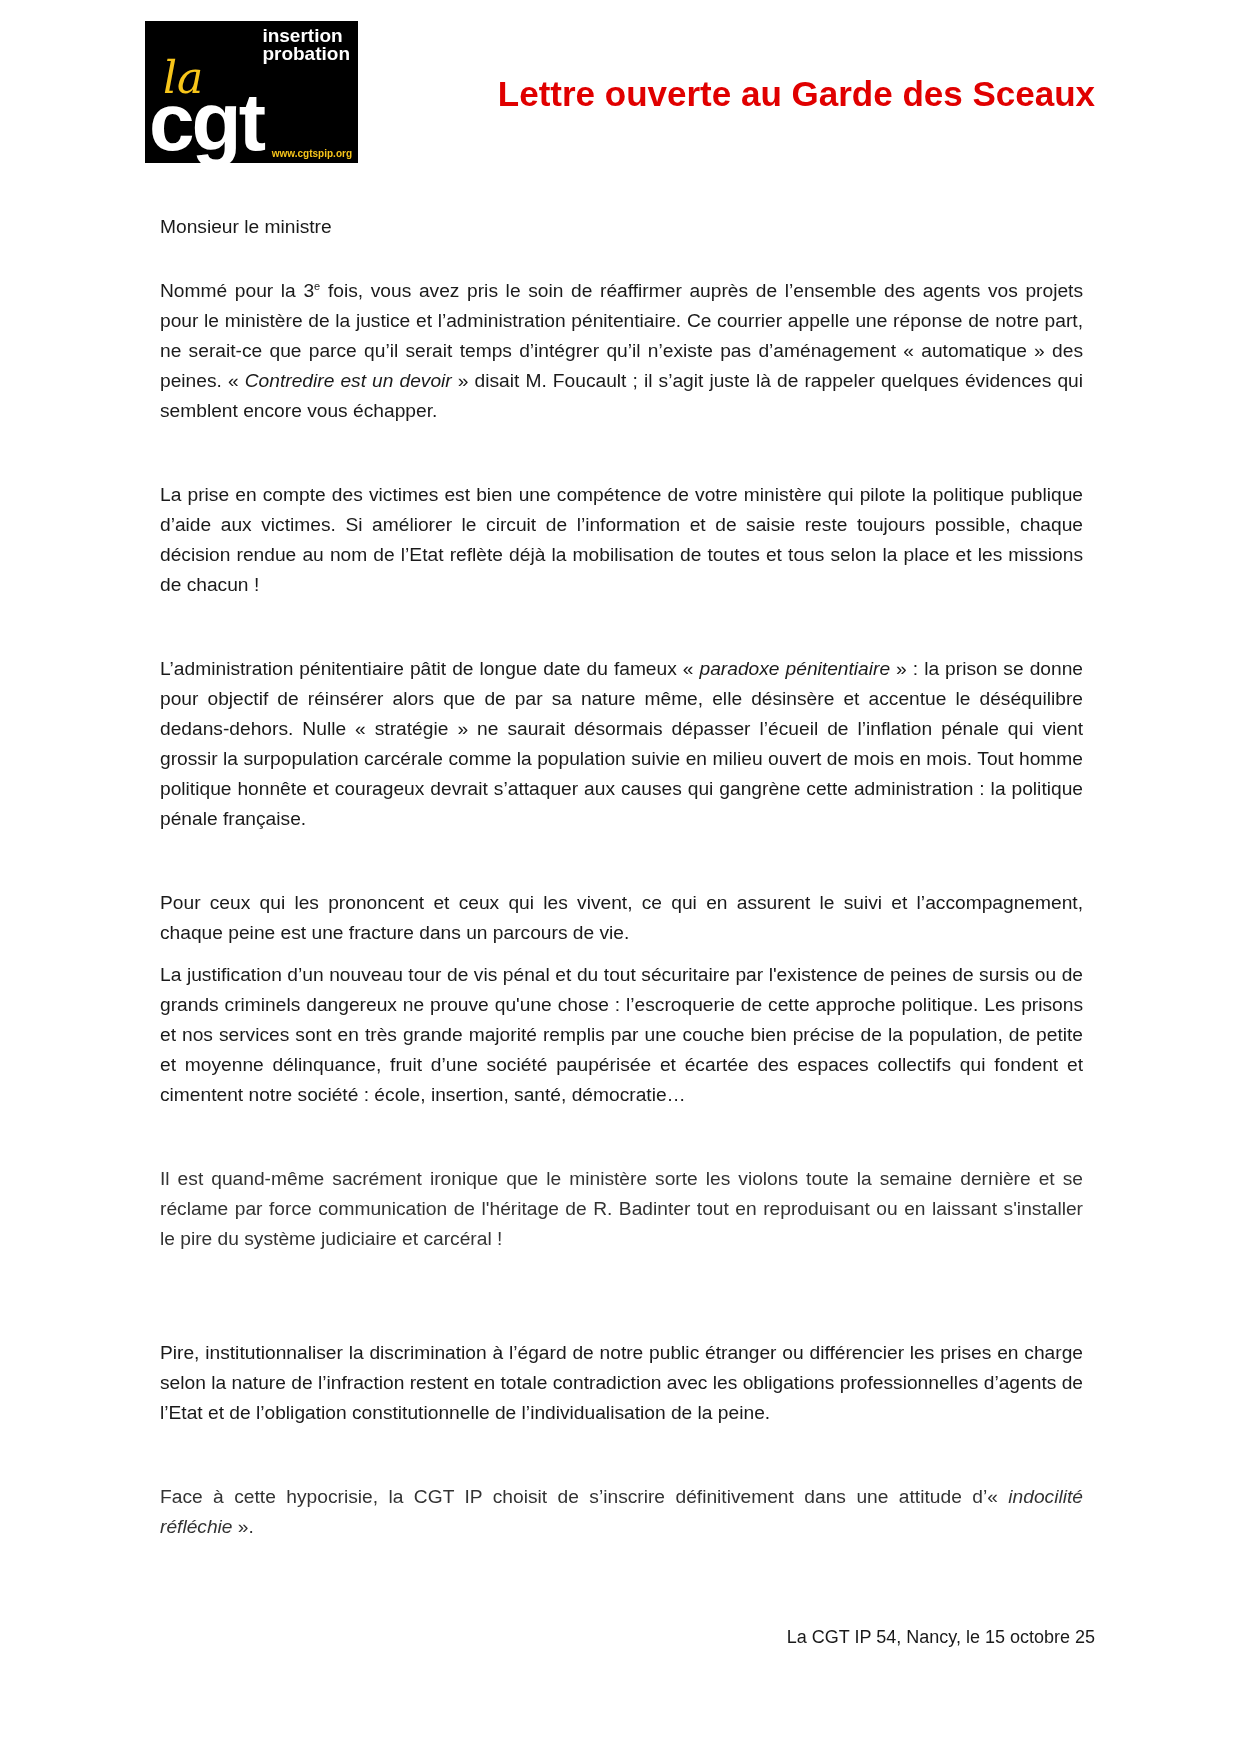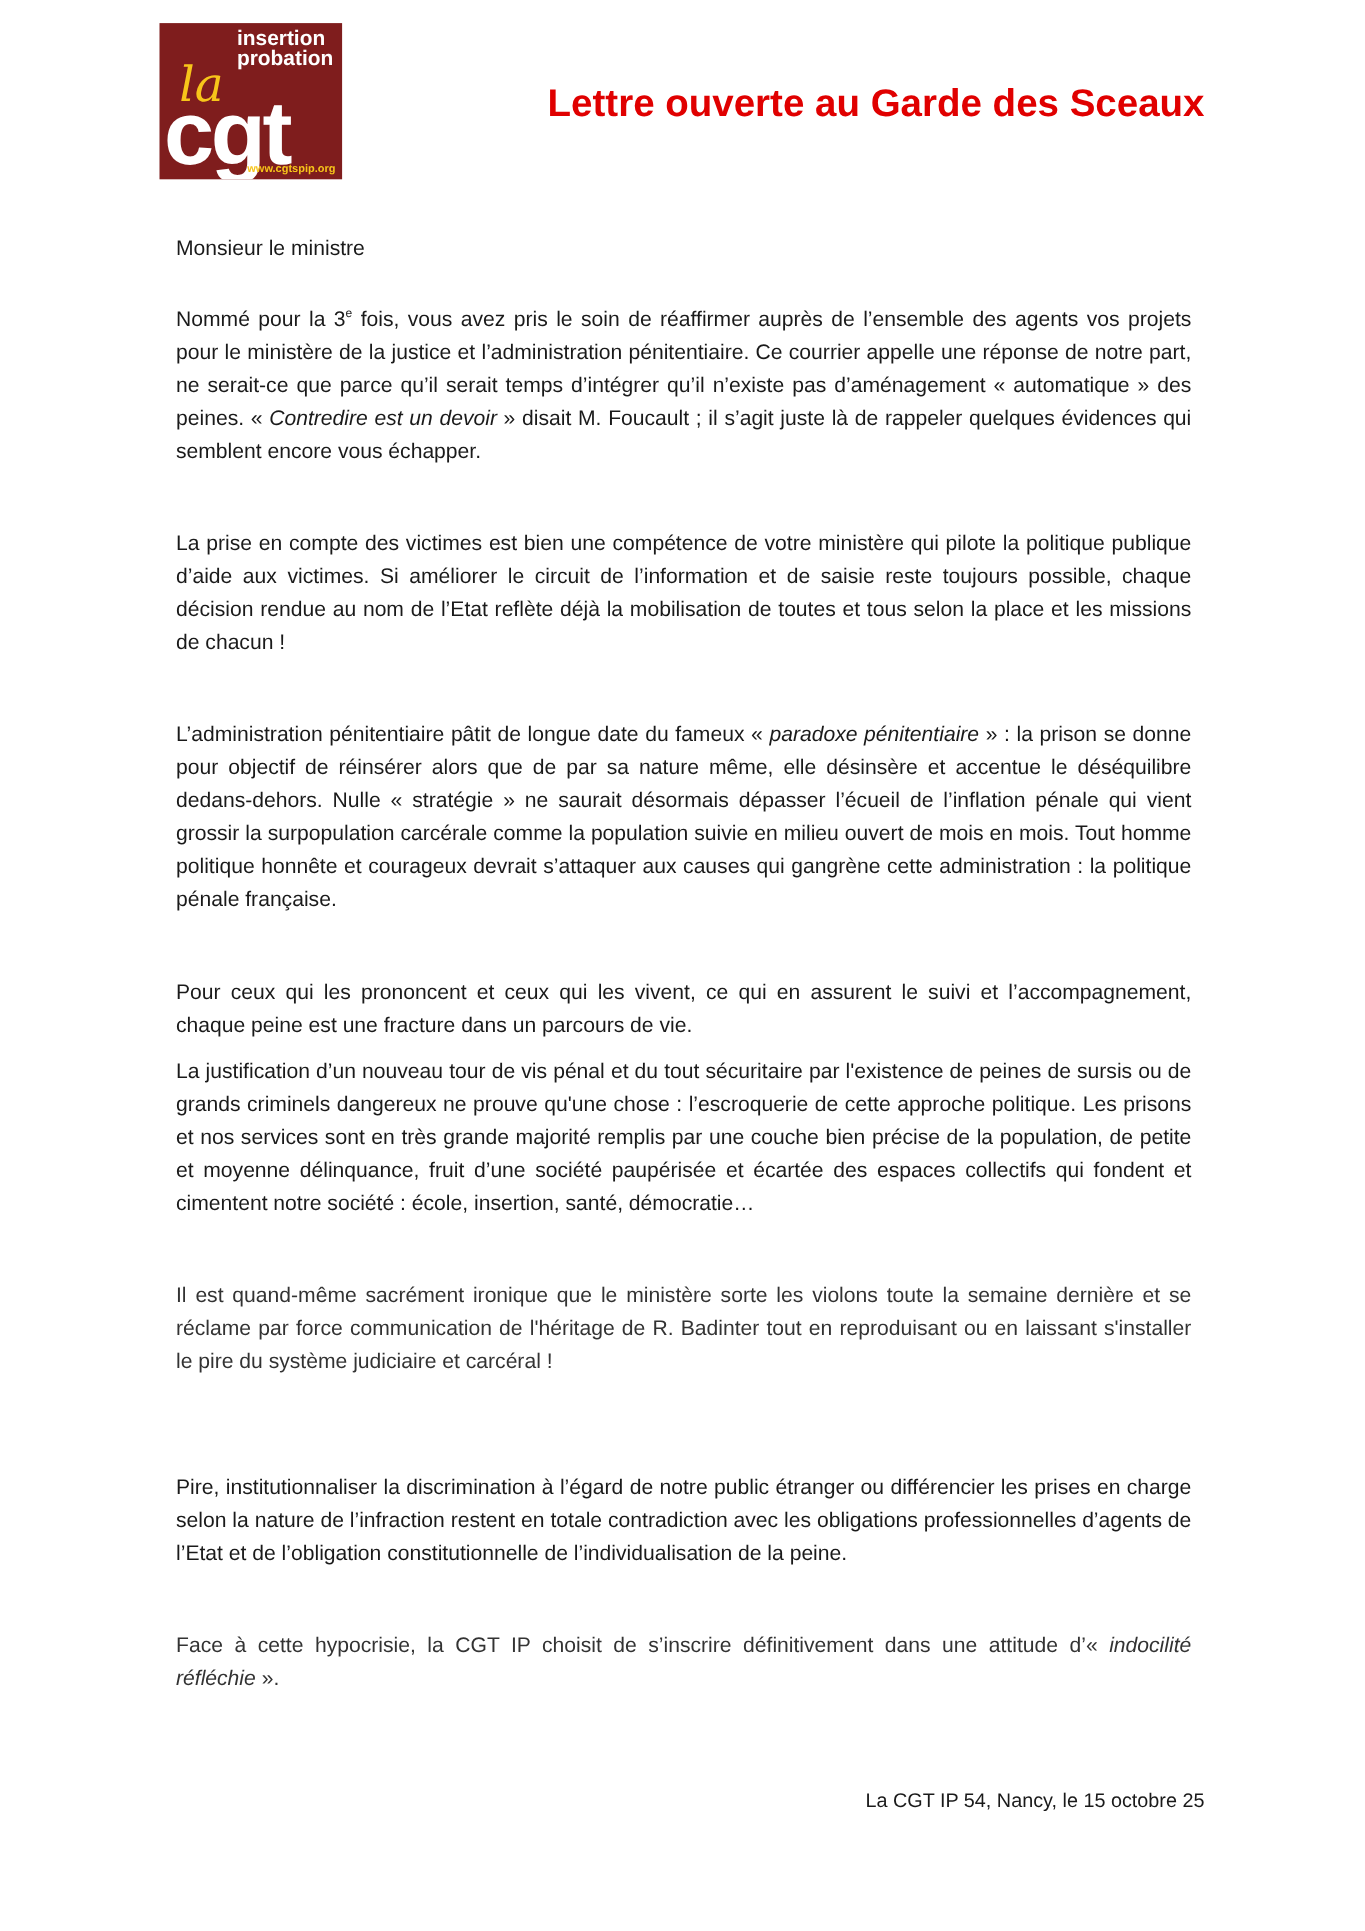--- a/index.html
+++ b/index.html
@@ -1,19 +1,19 @@
 <!DOCTYPE html>
 <html><head>
 <meta charset="utf-8">
 <style>
   html, body { margin: 0; padding: 0; background: #ffffff; }
   body { width: 1241px; height: 1755px; position: relative; overflow: hidden;
          font-family: "Liberation Sans", "DejaVu Sans", sans-serif; color: #1a1a1a; }
   .logo { position: absolute; left: 145px; top: 21px; width: 166px; height: 142px;
-          background: #7f1d1d; overflow: hidden; }
+          background: #000000; overflow: hidden; padding-left: 47px; }
   .logo .ins { position: absolute; right: 8px; top: 6px; color: #fff; font-weight: bold;
                font-size: 19px; line-height: 18px; text-align: left; }
   .logo .la { position: absolute; left: 18px; top: 34px; color: #f7c51a;
               font-family: "DejaVu Serif", serif; font-style: italic; font-size: 44px; line-height: 46px; }
   .logo .cgt { position: absolute; left: 4px; top: 60px; color: #fff; font-weight: bold;
                font-size: 82px; line-height: 82px; letter-spacing: -3px; }
   .logo .url { position: absolute; right: 6px; bottom: 4px; color: #f7c51a; font-weight: bold;
                font-size: 10px; }
   .title { position: absolute; right: 146px; top: 74px; color: #e00000; font-weight: bold;
            font-size: 35px; font-family: "Liberation Sans", sans-serif; }

